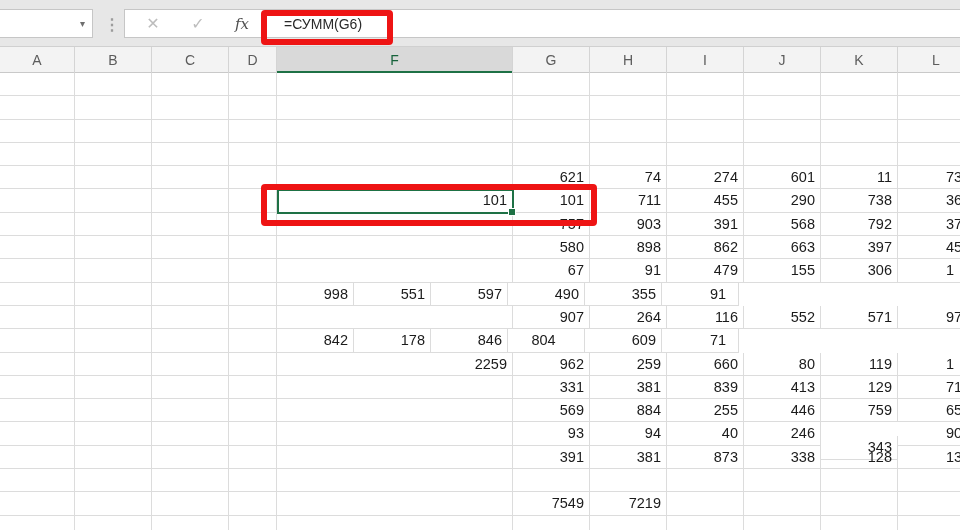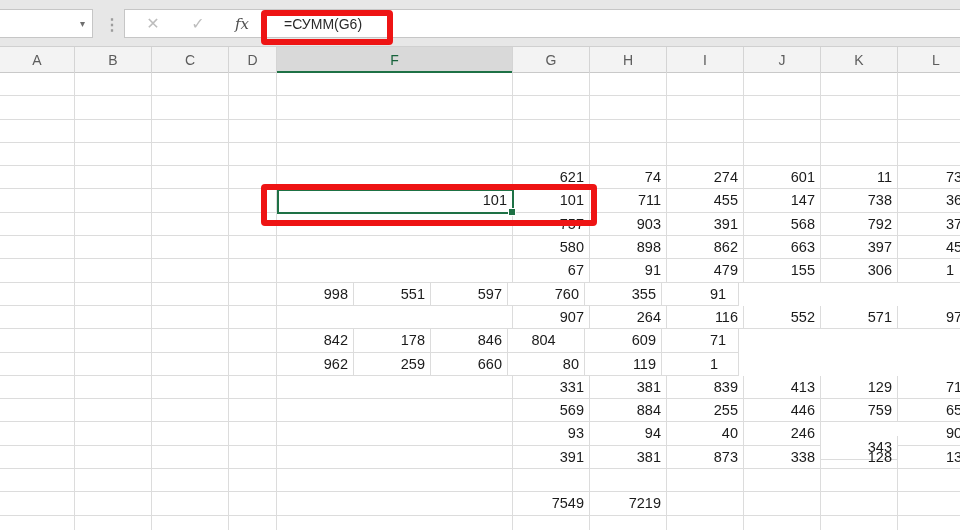--- a/index.html
+++ b/index.html
@@ -196,21 +196,21 @@
     </div>
     <div class="grow">
       <div class="cell" style="width: 75px;"></div>
       <div class="cell" style="width: 77px;"></div>
       <div class="cell" style="width: 77px;"></div>
       <div class="cell" style="width: 48px;"></div>
       <div class="cell" style="width: 236px;">101</div>
       <div class="cell" style="width: 77px;">101</div>
       <div class="cell" style="width: 77px;">711</div>
       <div class="cell" style="width: 77px;">455</div>
-      <div class="cell" style="width: 77px;">147</div>
+      <div class="cell" style="width: 77px;">290</div>
       <div class="cell" style="width: 77px;">738</div>
       <div class="cell clipL" style="width: 77px;">36</div>
     </div>
     <div class="grow">
       <div class="cell" style="width: 75px;"></div>
       <div class="cell" style="width: 77px;"></div>
       <div class="cell" style="width: 77px;"></div>
       <div class="cell" style="width: 48px;"></div>
       <div class="cell" style="width: 236px;"></div>
       <div class="cell" style="width: 77px;">757</div>
@@ -247,21 +247,21 @@
       <div class="cell clipL" style="width: 77px;">1</div>
     </div>
     <div class="grow">
       <div class="cell" style="width: 75px;"></div>
       <div class="cell" style="width: 77px;"></div>
       <div class="cell" style="width: 77px;"></div>
       <div class="cell" style="width: 48px;"></div>
       <div class="cell" style="width: 77px;">998</div>
       <div class="cell" style="width: 77px;">551</div>
       <div class="cell" style="width: 77px;">597</div>
-      <div class="cell" style="width: 77px;">760</div>
+      <div class="cell" style="width: 77px;">490</div>
       <div class="cell" style="width: 77px;">355</div>
       <div class="cell clipL" style="width: 77px;">91</div>
     </div>
     <div class="grow">
       <div class="cell" style="width: 75px;"></div>
       <div class="cell" style="width: 77px;"></div>
       <div class="cell" style="width: 77px;"></div>
       <div class="cell" style="width: 48px;"></div>
       <div class="cell" style="width: 236px;"></div>
       <div class="cell" style="width: 77px;">907</div>
@@ -281,20 +281,21 @@
       <div class="cell" style="width: 77px;">846</div>
       <div class="cell" style="width: 77px; text-align: center;">804</div>
       <div class="cell" style="width: 77px;">609</div>
       <div class="cell clipL" style="width: 77px;">71</div>
     </div>
     <div class="grow">
       <div class="cell" style="width: 75px;"></div>
       <div class="cell" style="width: 77px;"></div>
       <div class="cell" style="width: 77px;"></div>
       <div class="cell" style="width: 48px;"></div>
+      <div class="cell" style="width: 236px;">2259</div>
       <div class="cell" style="width: 77px;">962</div>
       <div class="cell" style="width: 77px;">259</div>
       <div class="cell" style="width: 77px;">660</div>
       <div class="cell" style="width: 77px;">80</div>
       <div class="cell" style="width: 77px;">119</div>
       <div class="cell clipL" style="width: 77px;">1</div>
     </div>
     <div class="grow">
       <div class="cell" style="width: 75px;"></div>
       <div class="cell" style="width: 77px;"></div>

